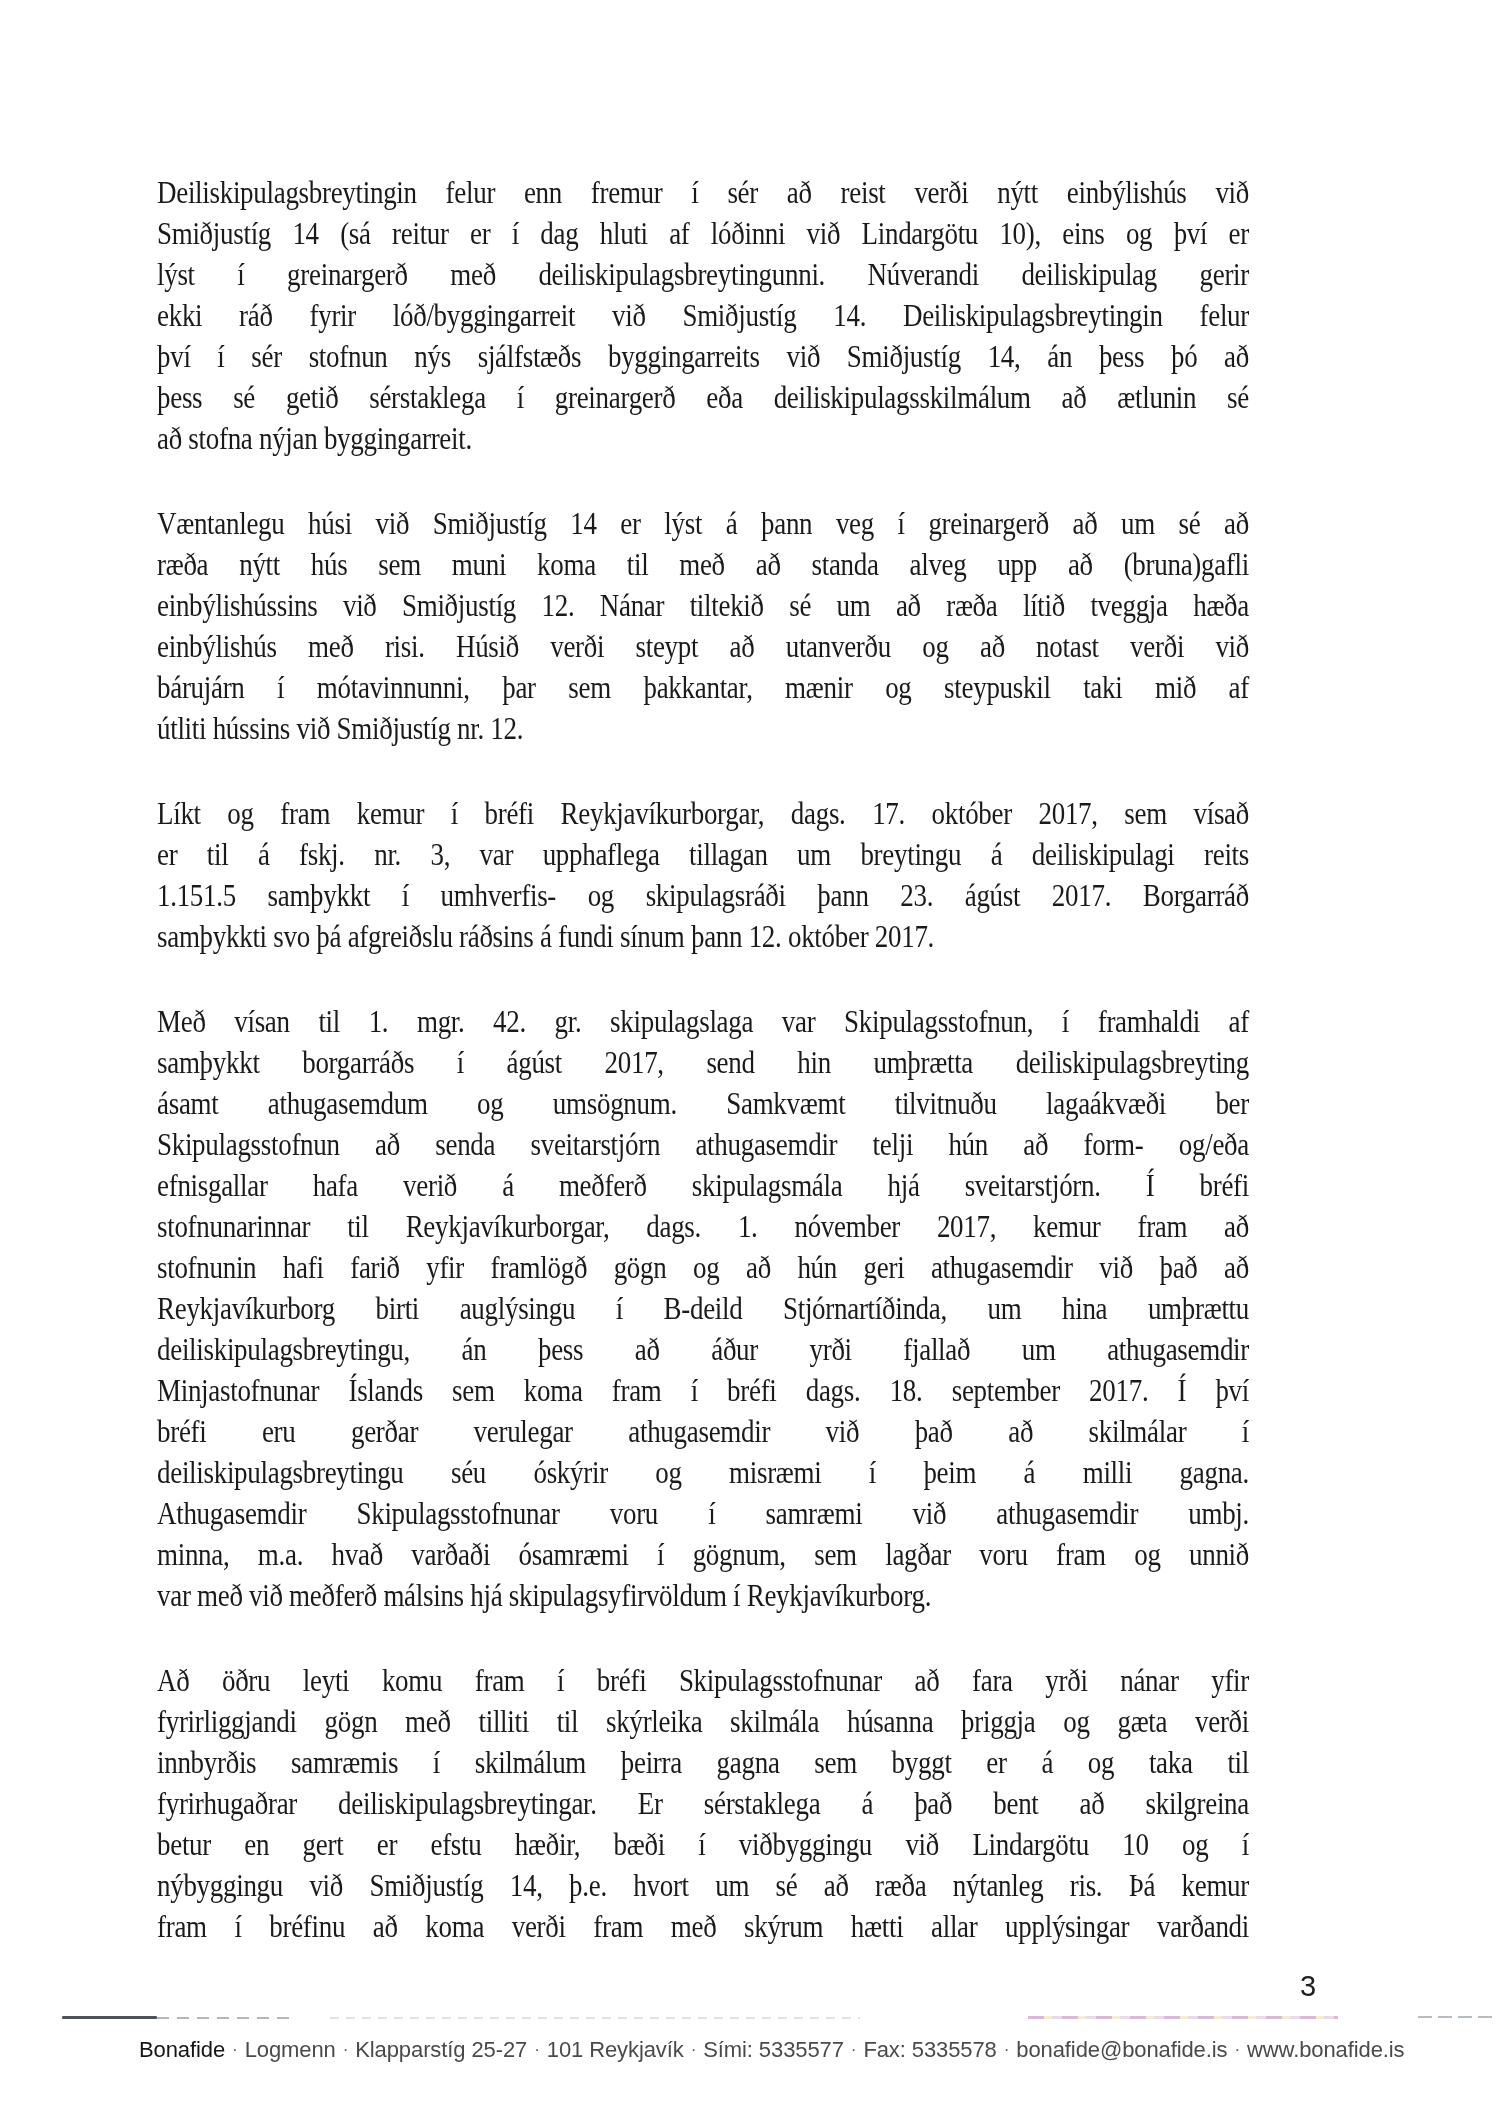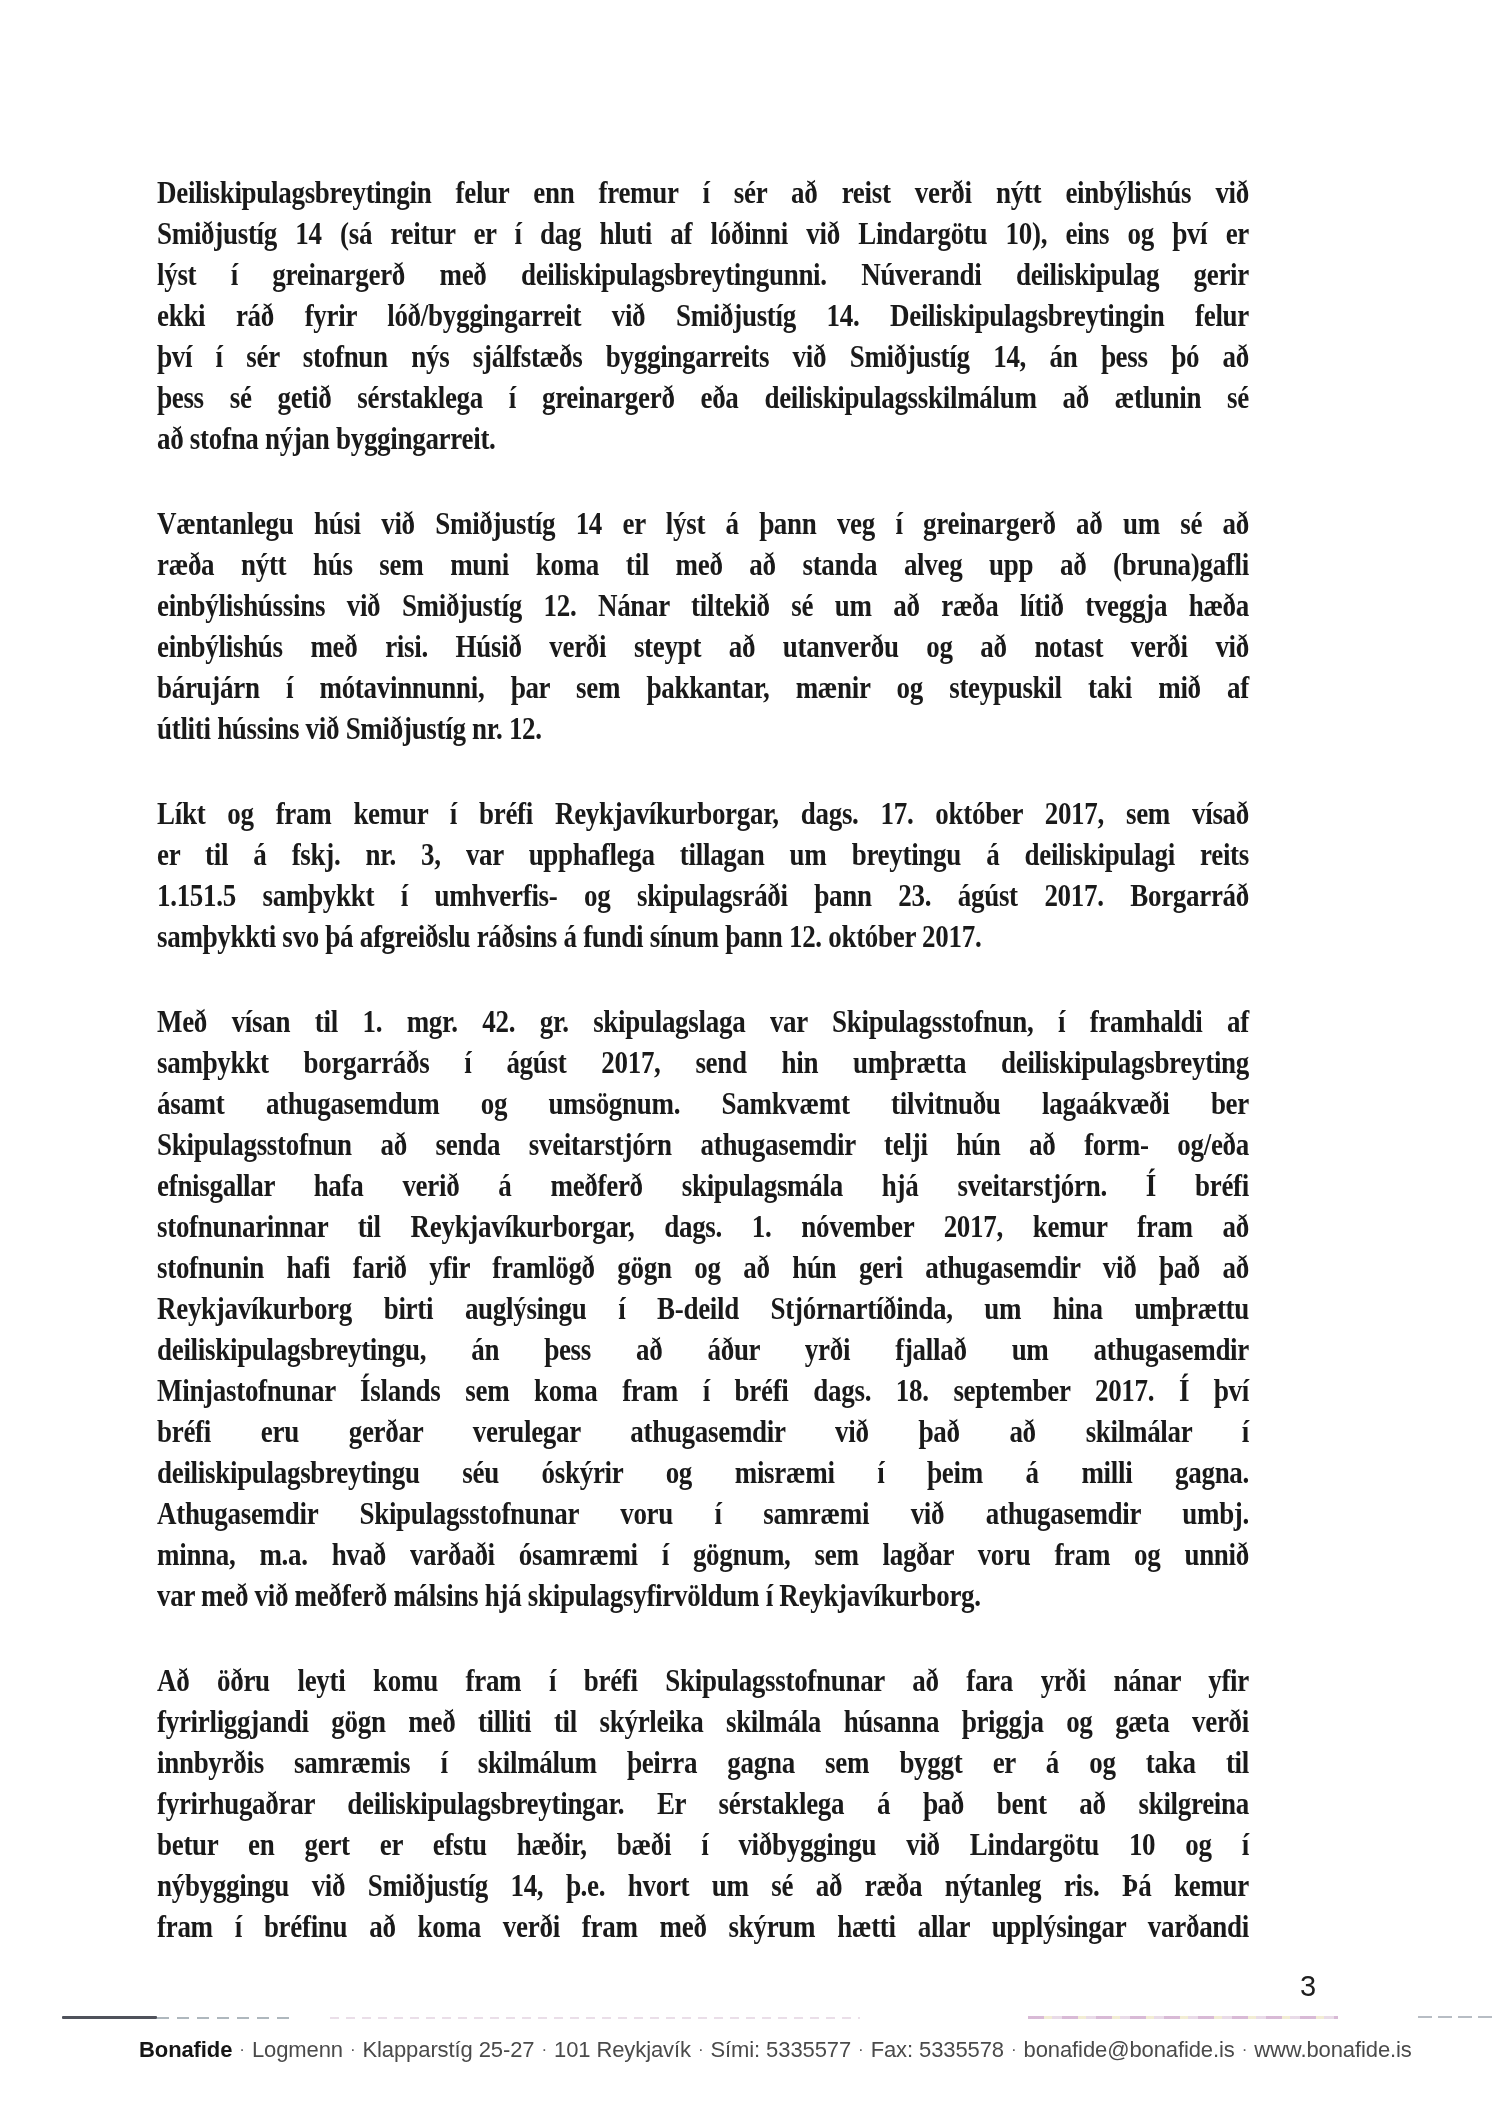--- a/index.html
+++ b/index.html
@@ -19,21 +19,20 @@
     top: 172px;
     width: 1092px;
     font-family: "Liberation Serif", serif;
     font-size: 27px;
     line-height: 41px;
     color: #1a1a1a;
     letter-spacing: -0.3px;
   }
   .para {
     margin: 0 0 44px 0;
-    font-weight: bold;
   }
   .line {
     text-align: justify;
     text-align-last: justify;
     transform: scaleY(1.18);
     transform-origin: 0 50%;
     hyphens: none;
   }
   .line.last {
     text-align-last: left;
@@ -79,21 +78,21 @@
     position: absolute;
     left: 139px;
     top: 2037px;
     white-space: nowrap;
     font-family: "Liberation Sans", sans-serif;
     font-size: 22px;
     letter-spacing: -0.1px;
     color: #4a4a4a;
   }
   .footer .brand {
-    font-weight: 700;
+    font-weight: 400;
     color: #151515;
   }
   .footer .sep {
     display: inline-block;
     margin: 0 7px;
     font-size: 17px;
     vertical-align: 2px;
     color: #555555;
   }
 </style>

